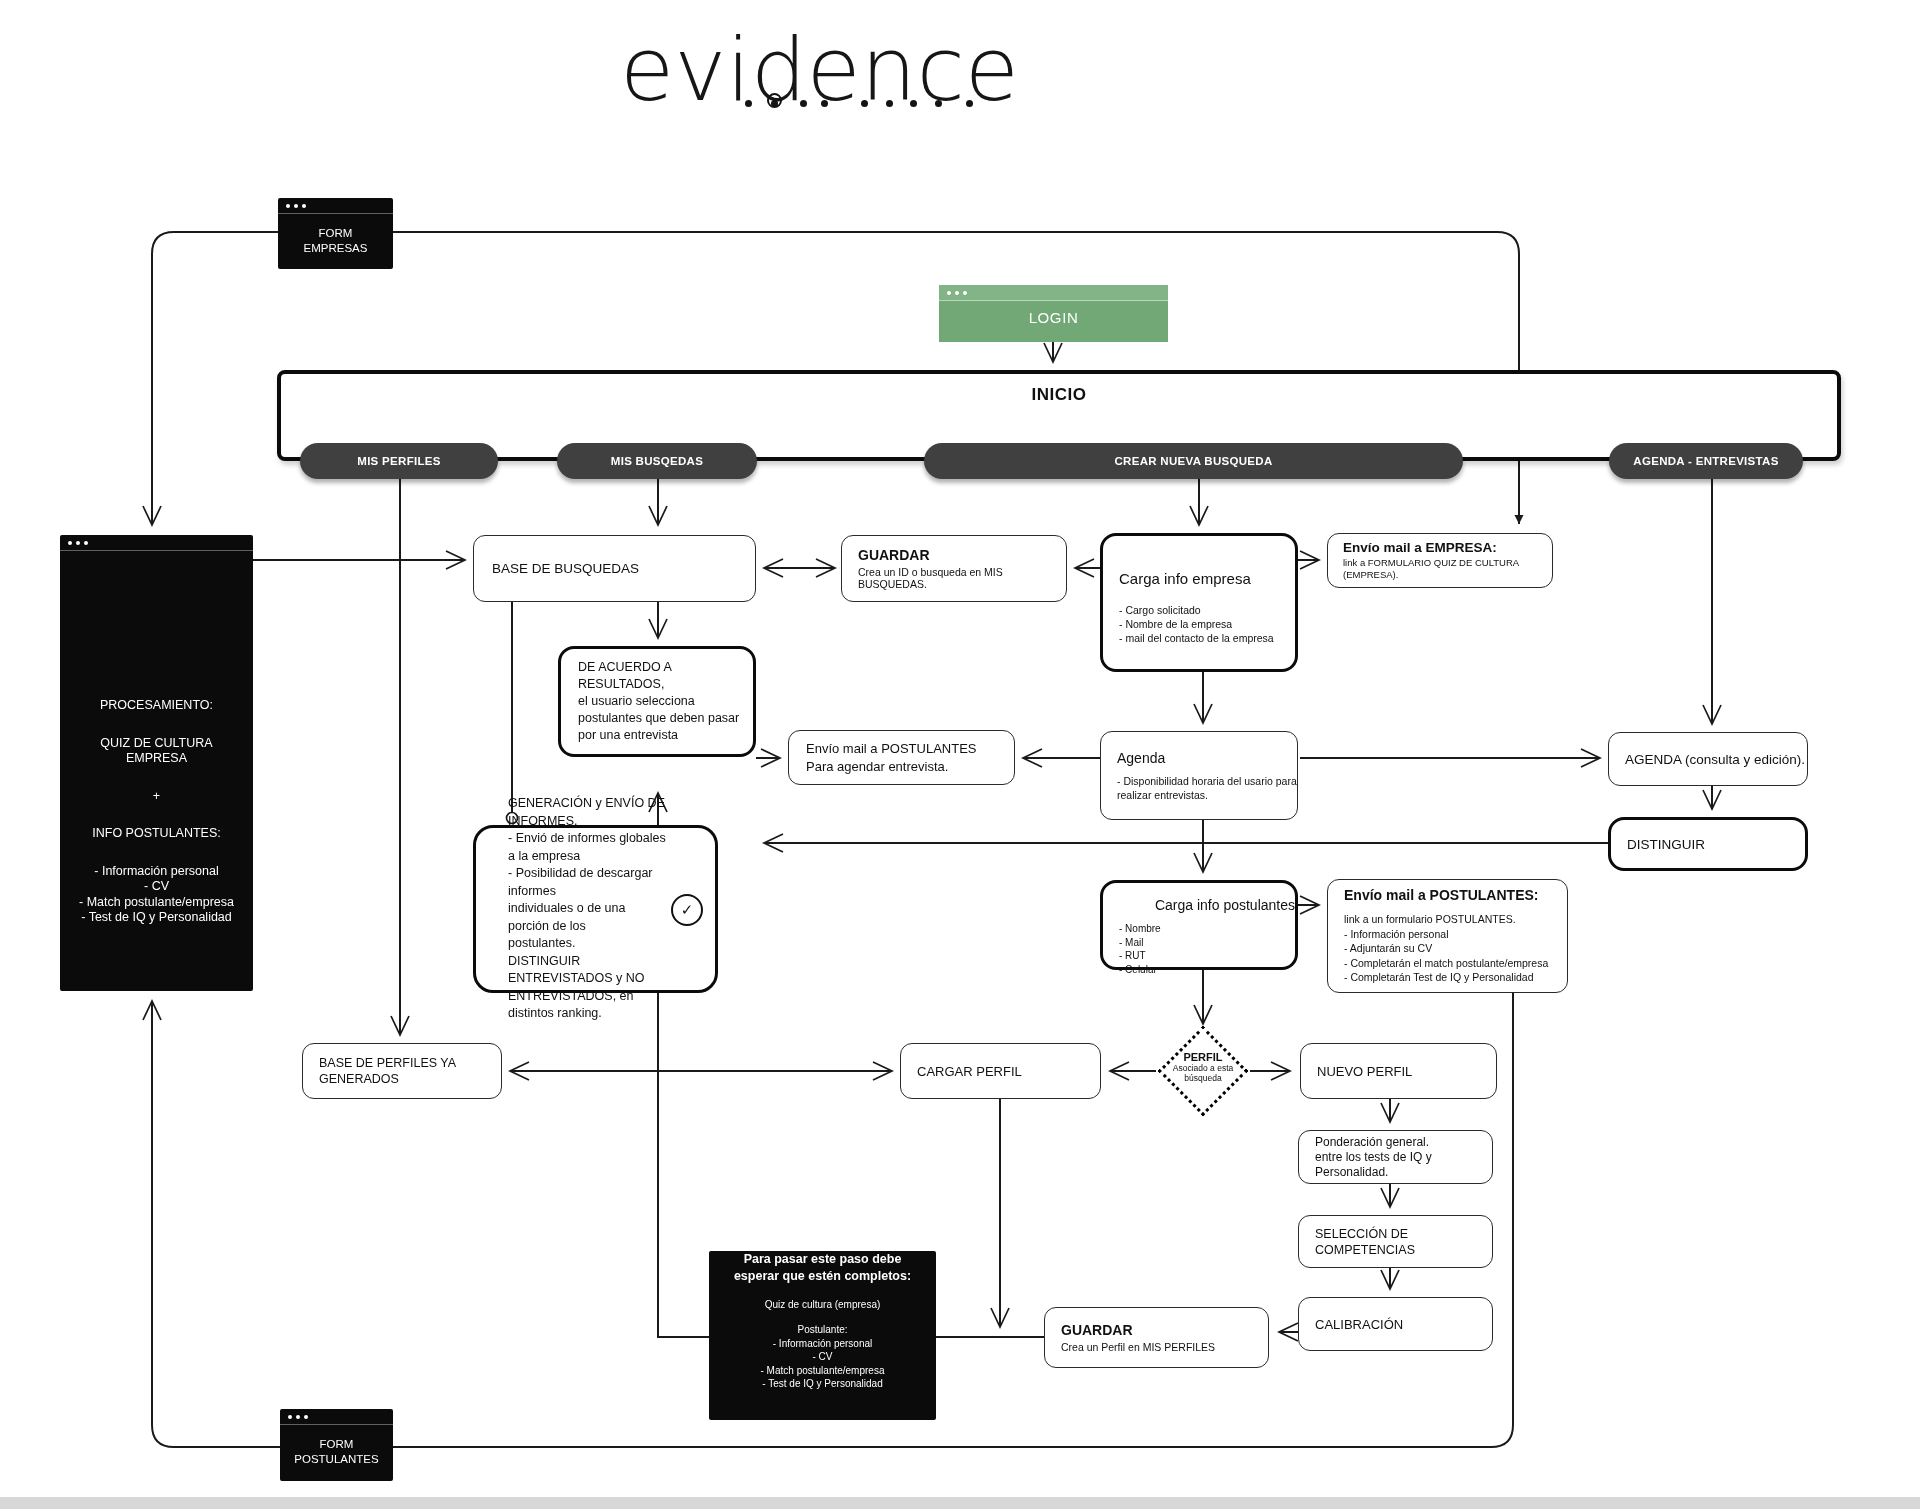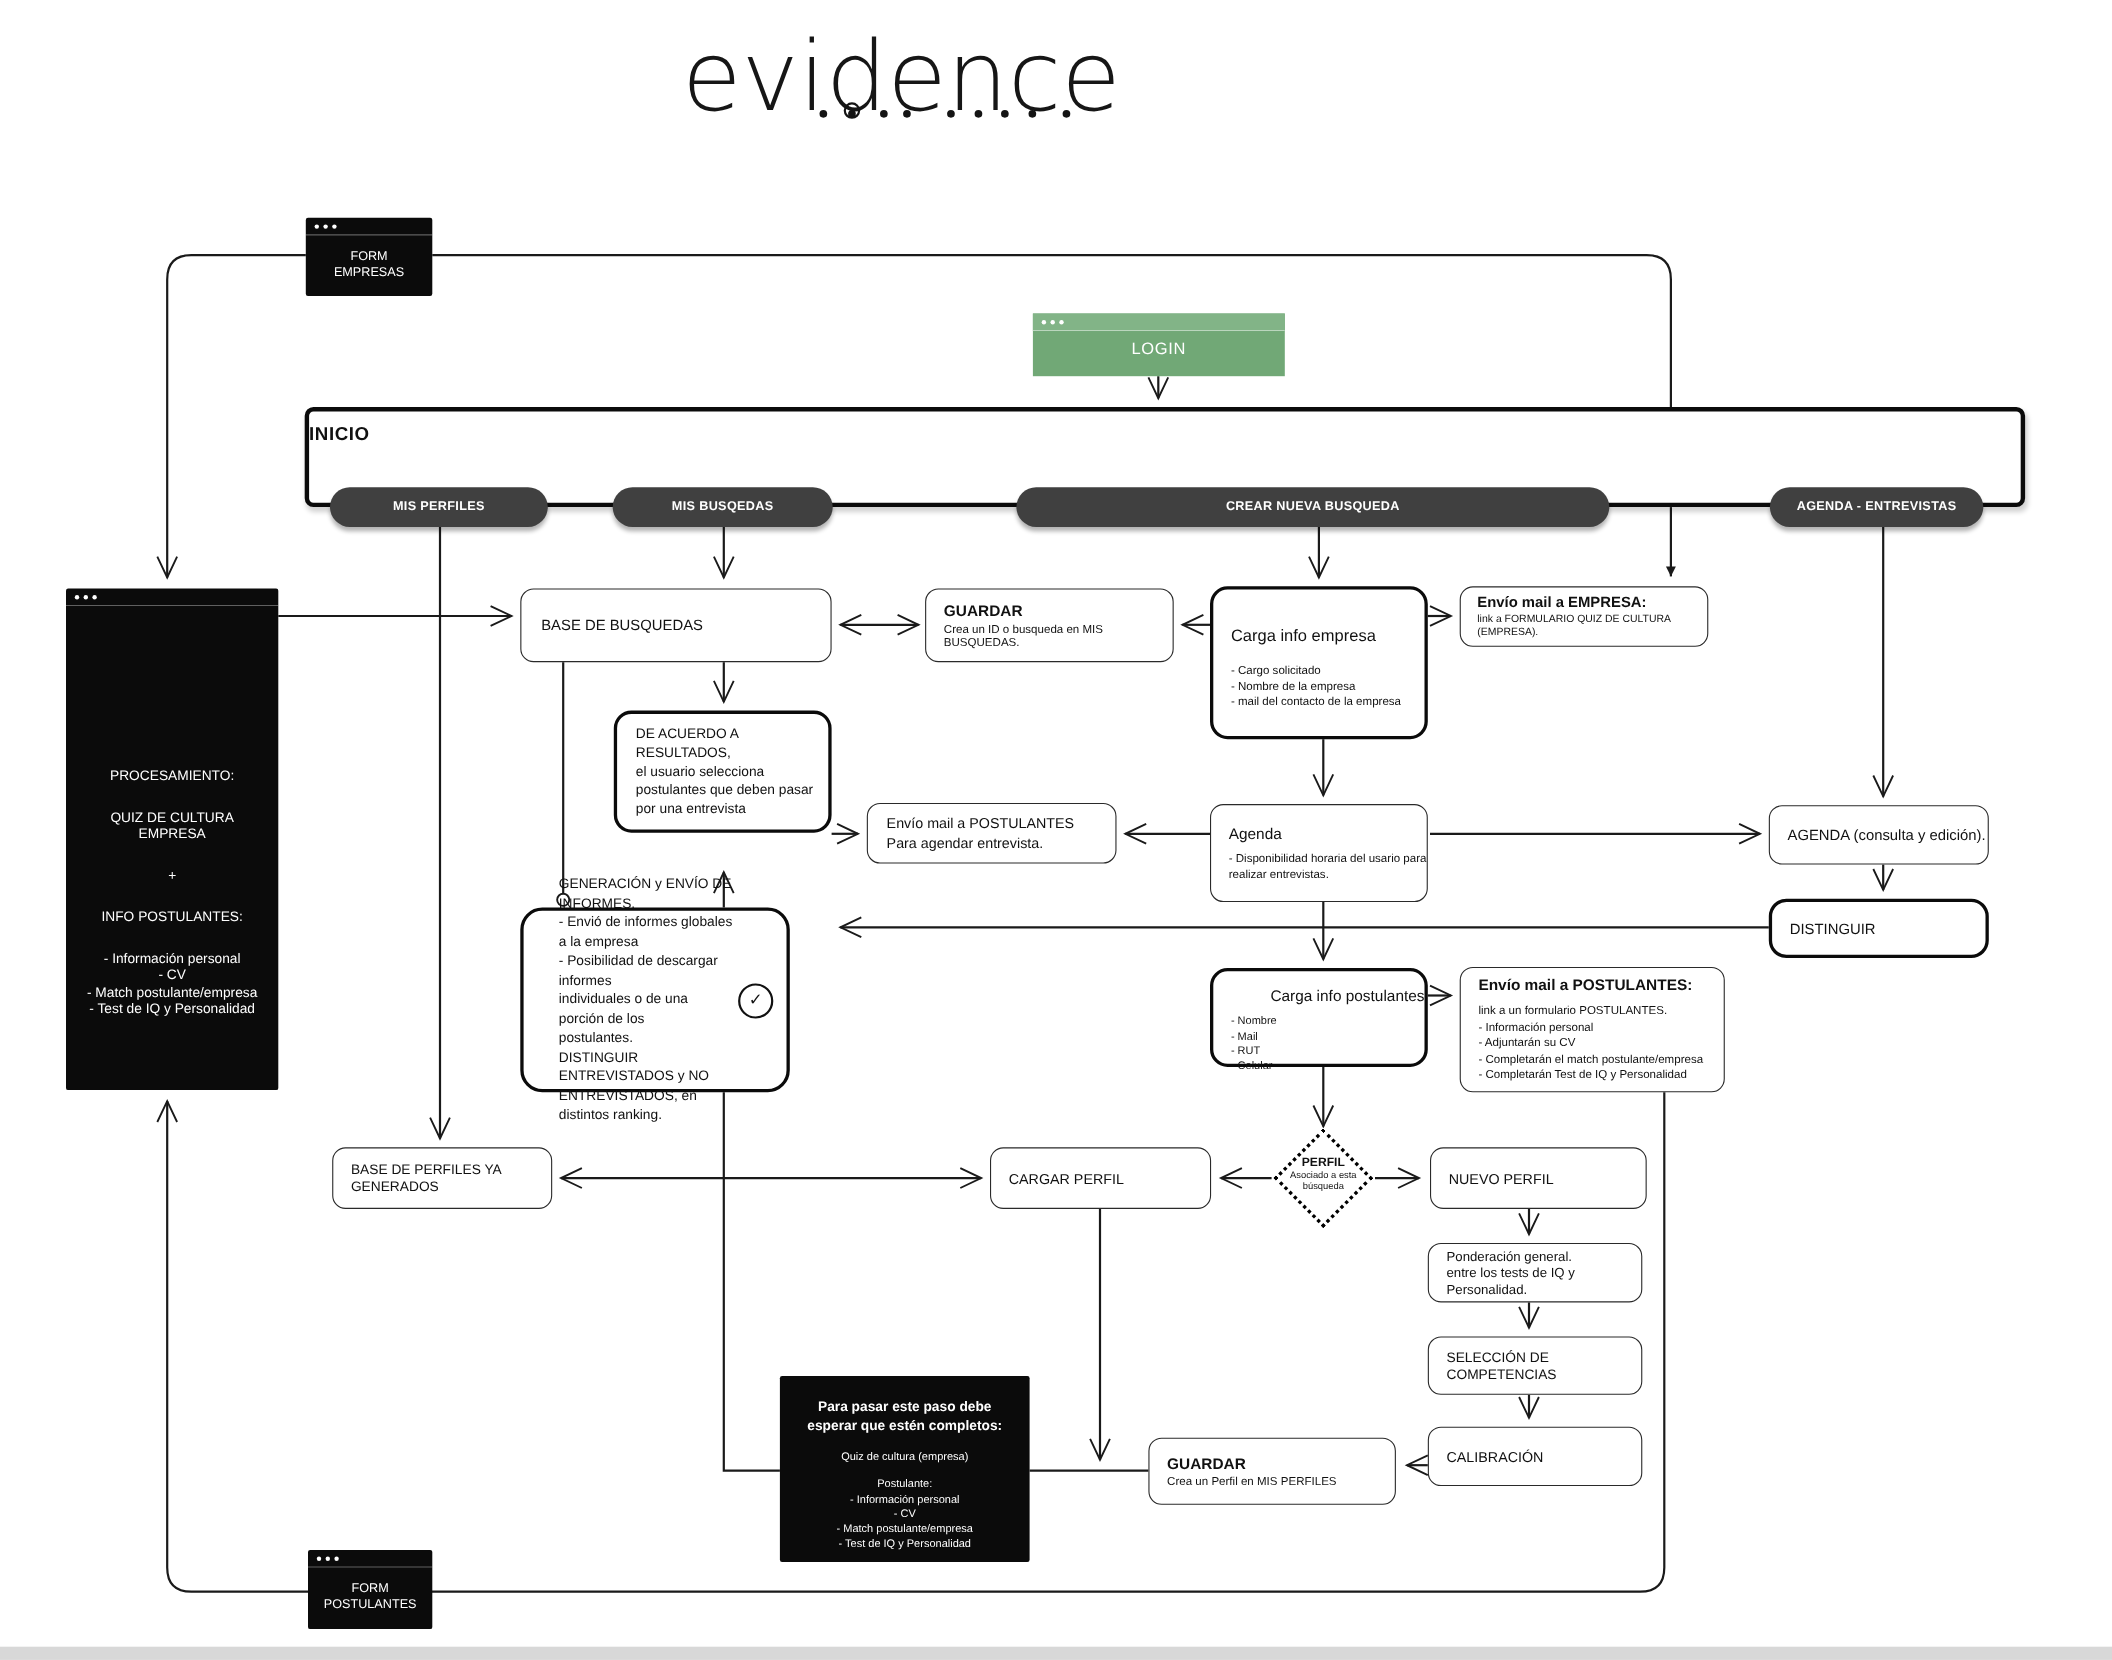--- a/index.html
+++ b/index.html
@@ -24,21 +24,21 @@
   #ld-ring{position:absolute;left:767px;top:93px;width:15px;height:15px;border:2.2px solid #141414;
      border-radius:50%;z-index:2;box-sizing:border-box;}
   
   #n-login{left:939px;top:285px;width:229px;height:57px;background:#71a876;z-index:2;}
   #n-login .tbar{height:15px;background:#82b487;border-bottom:1px solid rgba(255,255,255,.45);}
   #n-login .lbl{position:absolute;left:0;right:0;top:24px;text-align:center;color:#fff;
      font-size:15px;letter-spacing:.6px;}
   
   #n-inicio{left:277px;top:370px;width:1564px;height:91px;background:#fff;border:4.5px solid #0b0b0b;
      border-radius:8px;z-index:2;box-shadow:2px 4px 5px rgba(0,0,0,.18);}
-  #inicio-title{position:absolute;left:0;right:0;top:11px;font-size:17px;
+  #inicio-title{position:absolute;left:0;right:0;top:11px;text-align:center;font-size:17px;
      font-weight:bold;letter-spacing:.5px;}
   .pill{position:absolute;height:36px;background:#404040;border-radius:18px;color:#fff;z-index:3;
      display:flex;align-items:center;justify-content:center;font-size:11.5px;font-weight:bold;
      letter-spacing:.3px;box-shadow:0 4px 4px rgba(0,0,0,.30);}
   #t-mis-perfiles{left:300px;top:443px;width:198px;}
   #t-mis-busqedas{left:557px;top:443px;width:200px;}
   #t-crear{left:924px;top:443px;width:539px;}
   #t-agenda{left:1609px;top:443px;width:194px;}
   
   #n-panel{left:60px;top:535px;width:193px;height:456px;text-align:center;font-size:12.5px;line-height:15.5px;}
@@ -82,21 +82,21 @@
   #n-diamond{position:absolute;left:1171px;top:1039px;width:64px;height:64px;background:#fff;
      border:3px dotted #000;transform:rotate(45deg);z-index:2;box-sizing:border-box;}
   #n-diamond-label{position:absolute;left:1143px;top:1051px;width:120px;text-align:center;z-index:3;}
   #n-diamond-label .t{font-size:11px;font-weight:bold;}
   #n-diamond-label .b{font-size:8.5px;line-height:10px;}
   #n-ponderacion{left:1298px;top:1130px;width:195px;height:54px;padding-left:16px;font-size:12px;line-height:15px;}
   #n-seleccion{left:1298px;top:1215px;width:195px;height:53px;padding-left:16px;font-size:12.5px;line-height:16px;}
   #n-calibracion{left:1298px;top:1297px;width:195px;height:54px;padding-left:16px;font-size:13px;}
   #n-guardar-perf{left:1044px;top:1307px;width:225px;height:61px;padding-left:16px;}
   #n-espera{left:709px;top:1251px;width:227px;height:169px;text-align:center;}
-  #n-espera .t{font-size:12.5px;line-height:17px;font-weight:bold;margin-top:20px;}
+  #n-espera .t{font-size:12.5px;line-height:17px;font-weight:bold;}
   #n-espera .b1{font-size:10px;margin-top:14px;}
   #n-espera .b2{font-size:10px;line-height:13.5px;margin-top:13px;}
   #bottom-bar{left:0;top:1497px;width:1920px;height:12px;background:#d8d8d8;z-index:2;}
 </style>
 </head>
 <body>
 
 <div id="canvas">
 
   <svg class="wires" width="1920" height="1509" viewBox="0 0 1920 1509">

